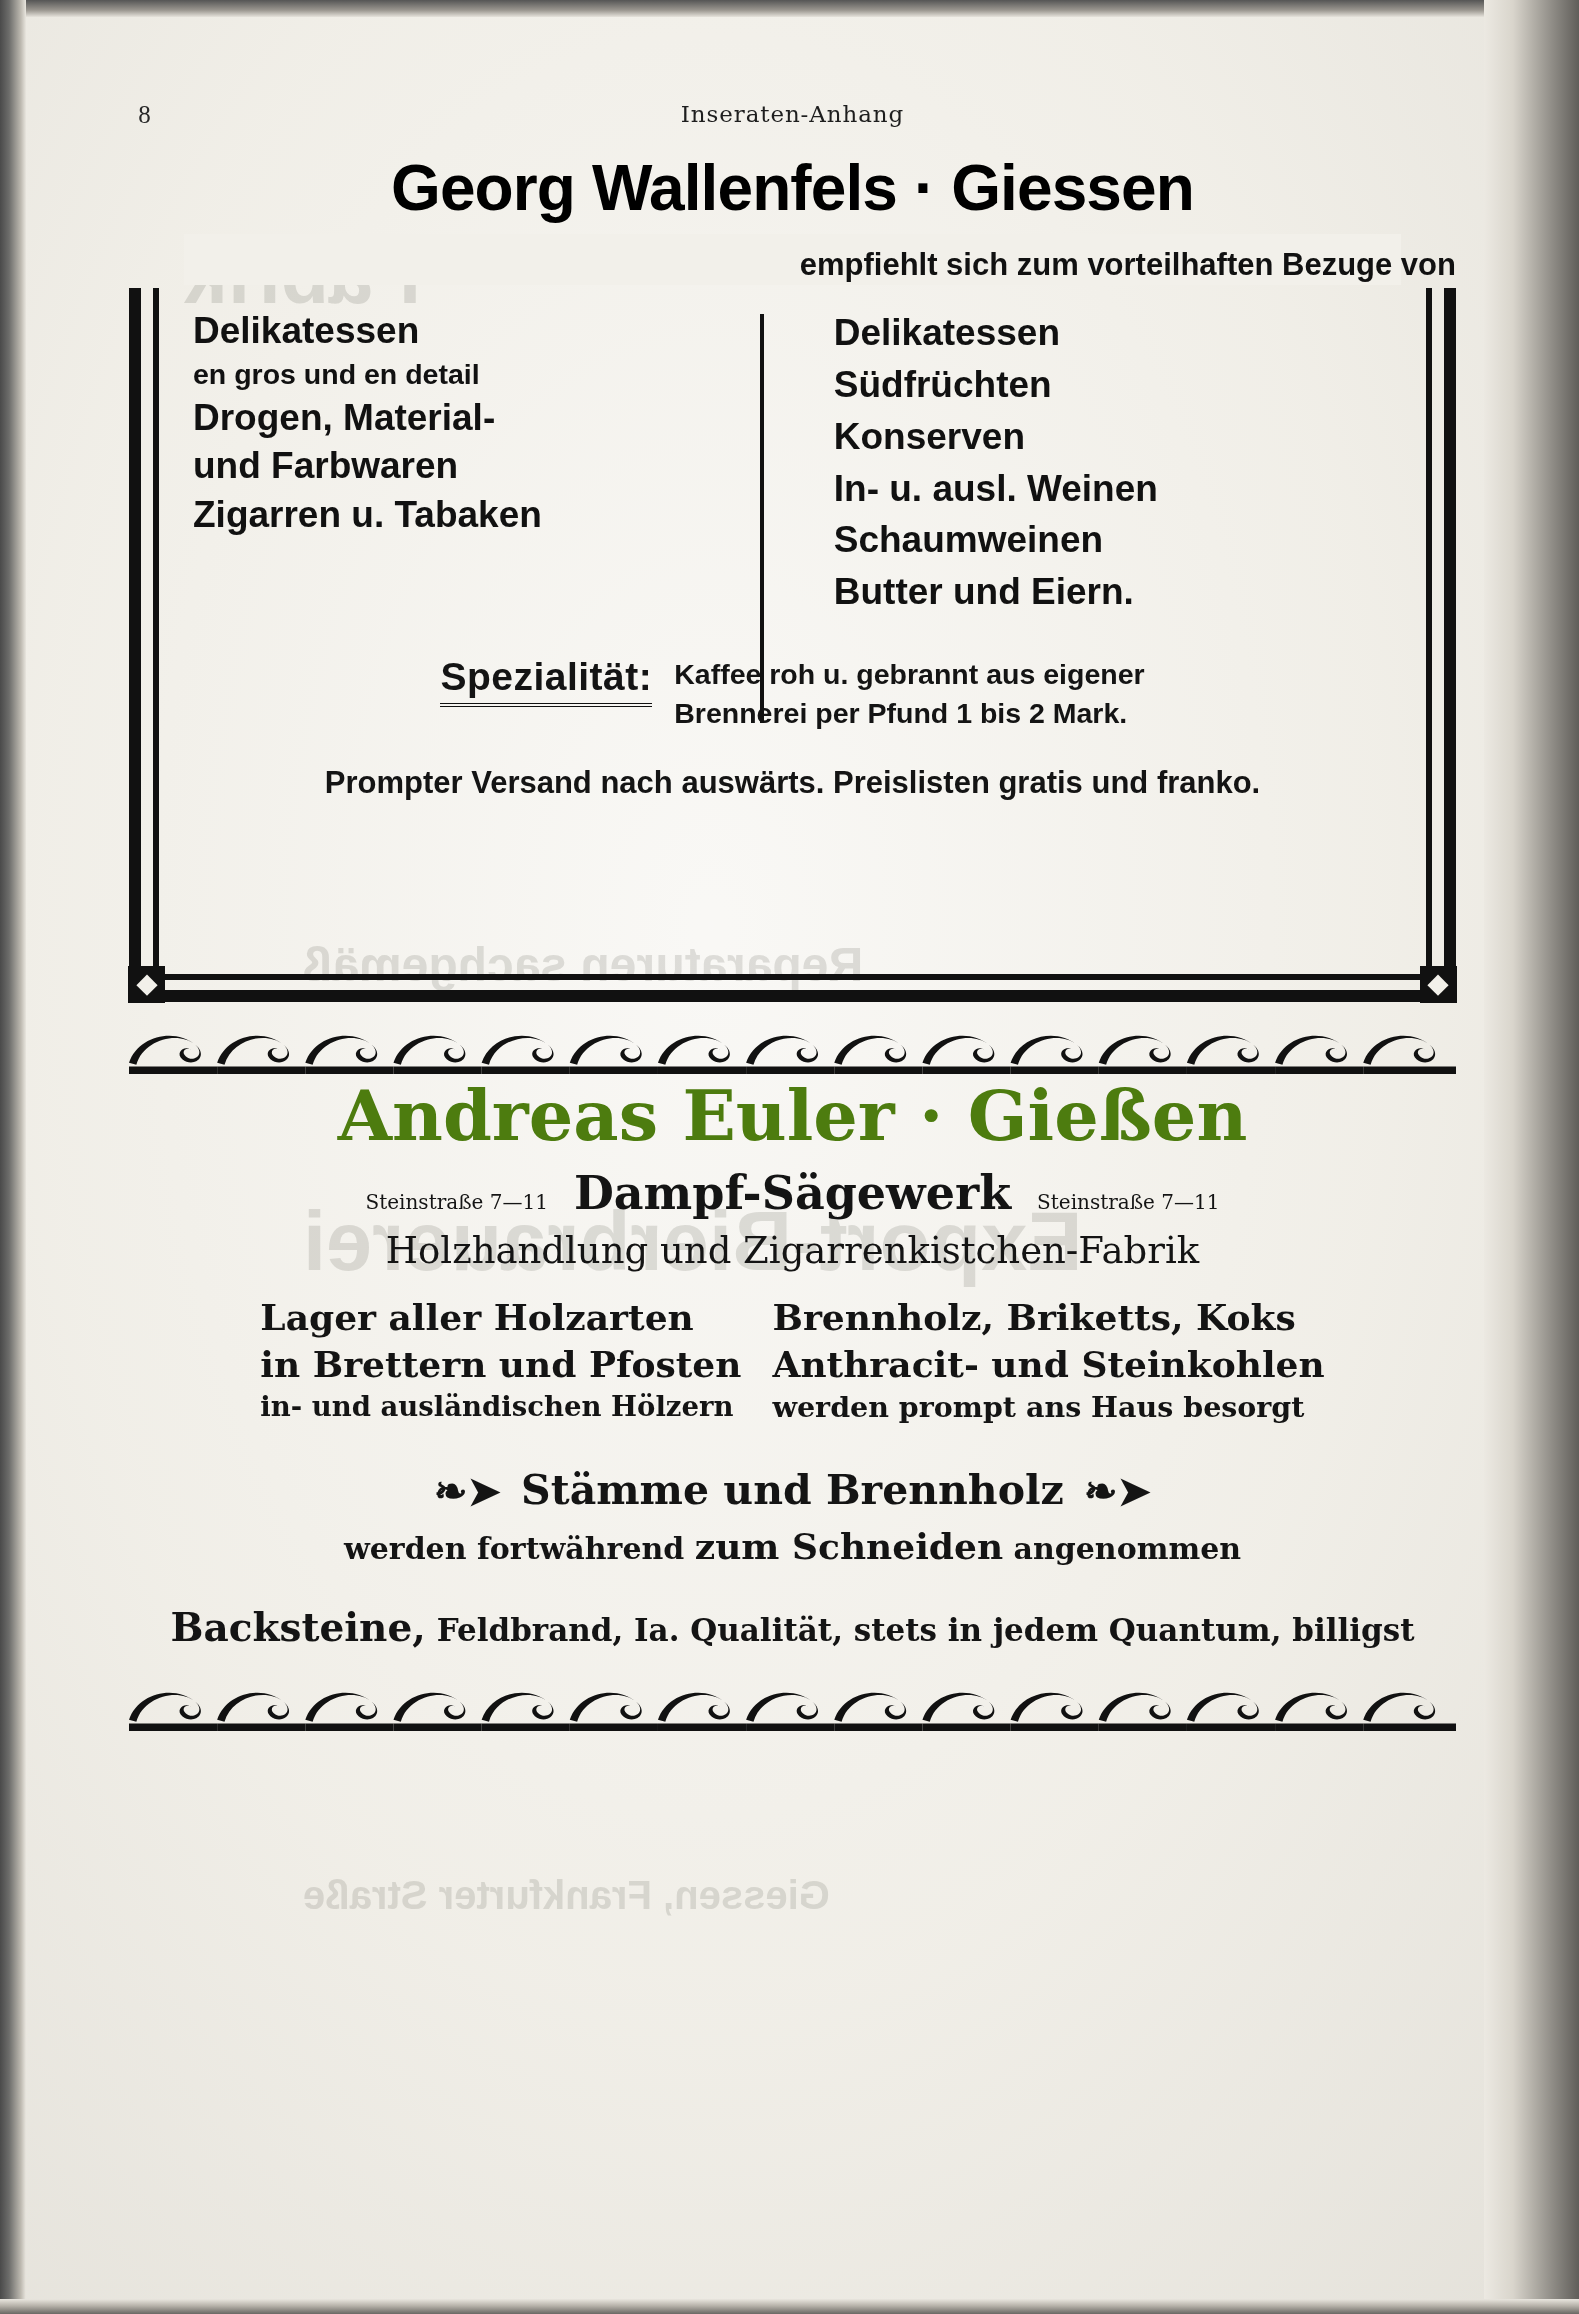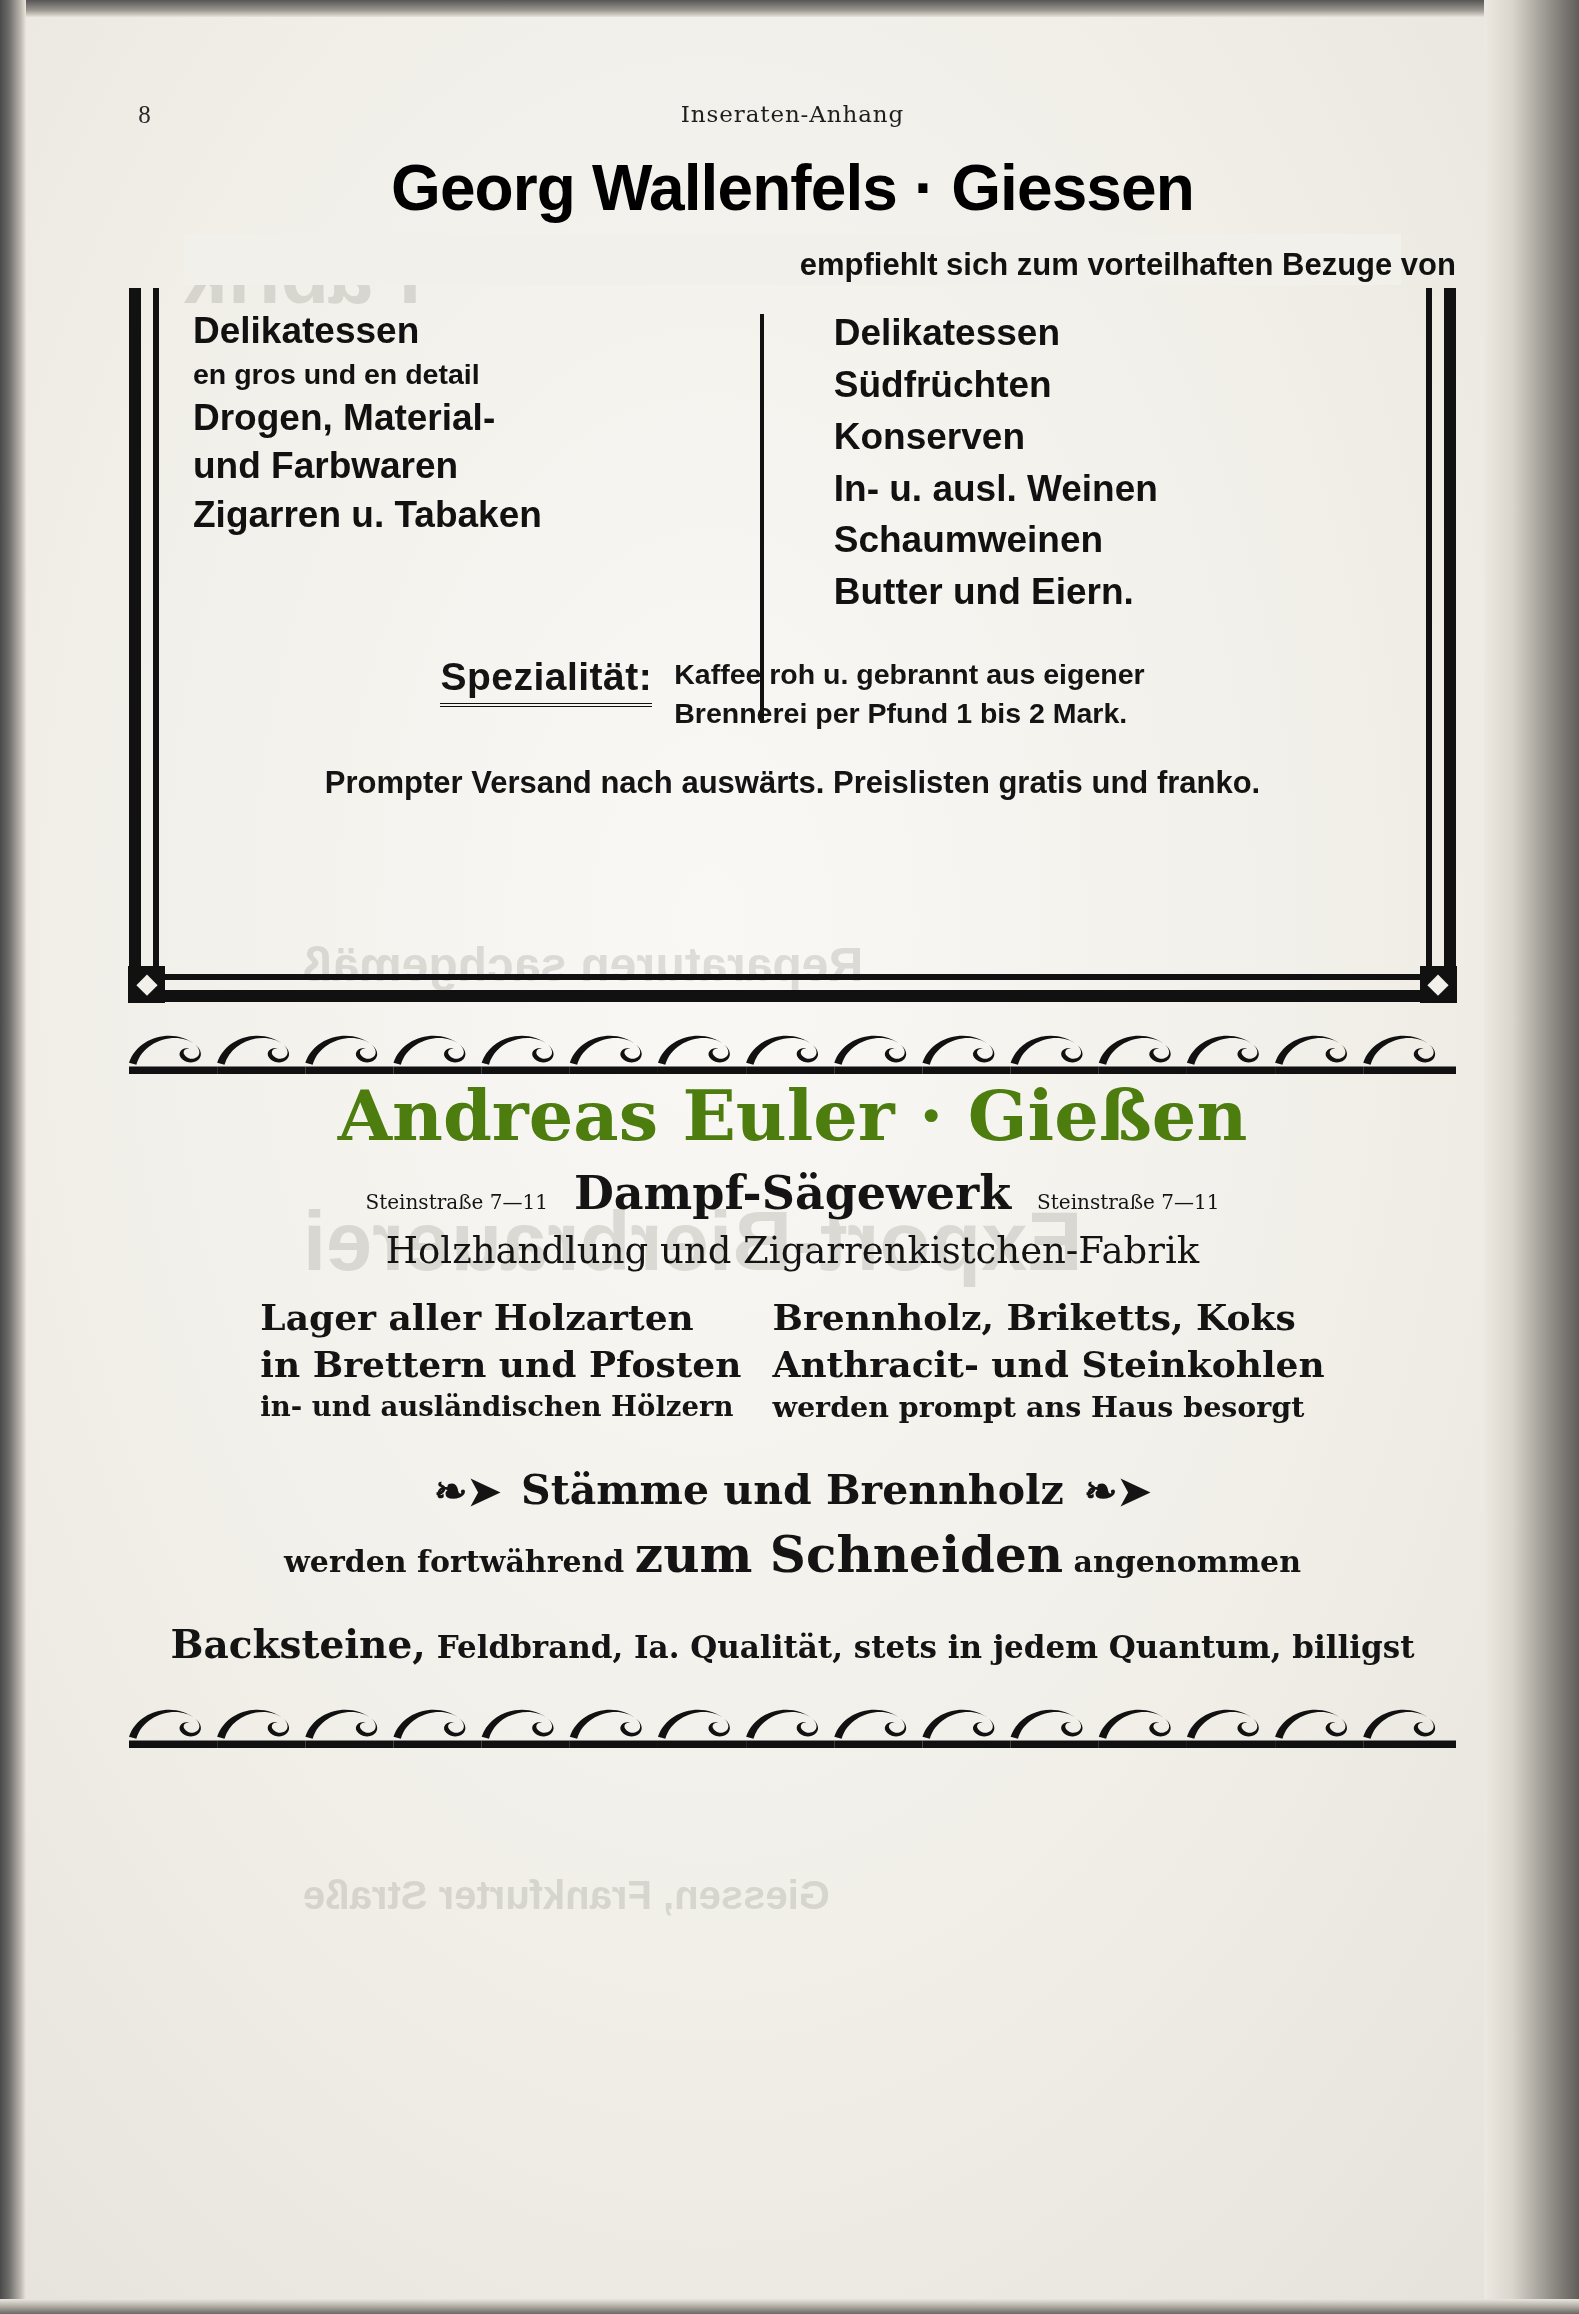--- a/index.html
+++ b/index.html
@@ -280,21 +280,21 @@
     margin-top: 40px;
     font-size: 41px;
     font-weight: 700;
   }
   .swirl { font-size: 40px; }
   .ad2-schneiden {
     margin-top: 11px;
     font-size: 30px;
     font-weight: 700;
   }
-  .ad2-schneiden .em { font-size: 50px; }
+  .ad2-schneiden .em { font-size: 36px; }
   .ad2-backstein {
     margin-top: 37px;
     font-size: 31px;
     font-weight: 700;
   }
   .ad2-backstein .em { font-size: 39px; }
 </style>
 </head>
 <body>
 

